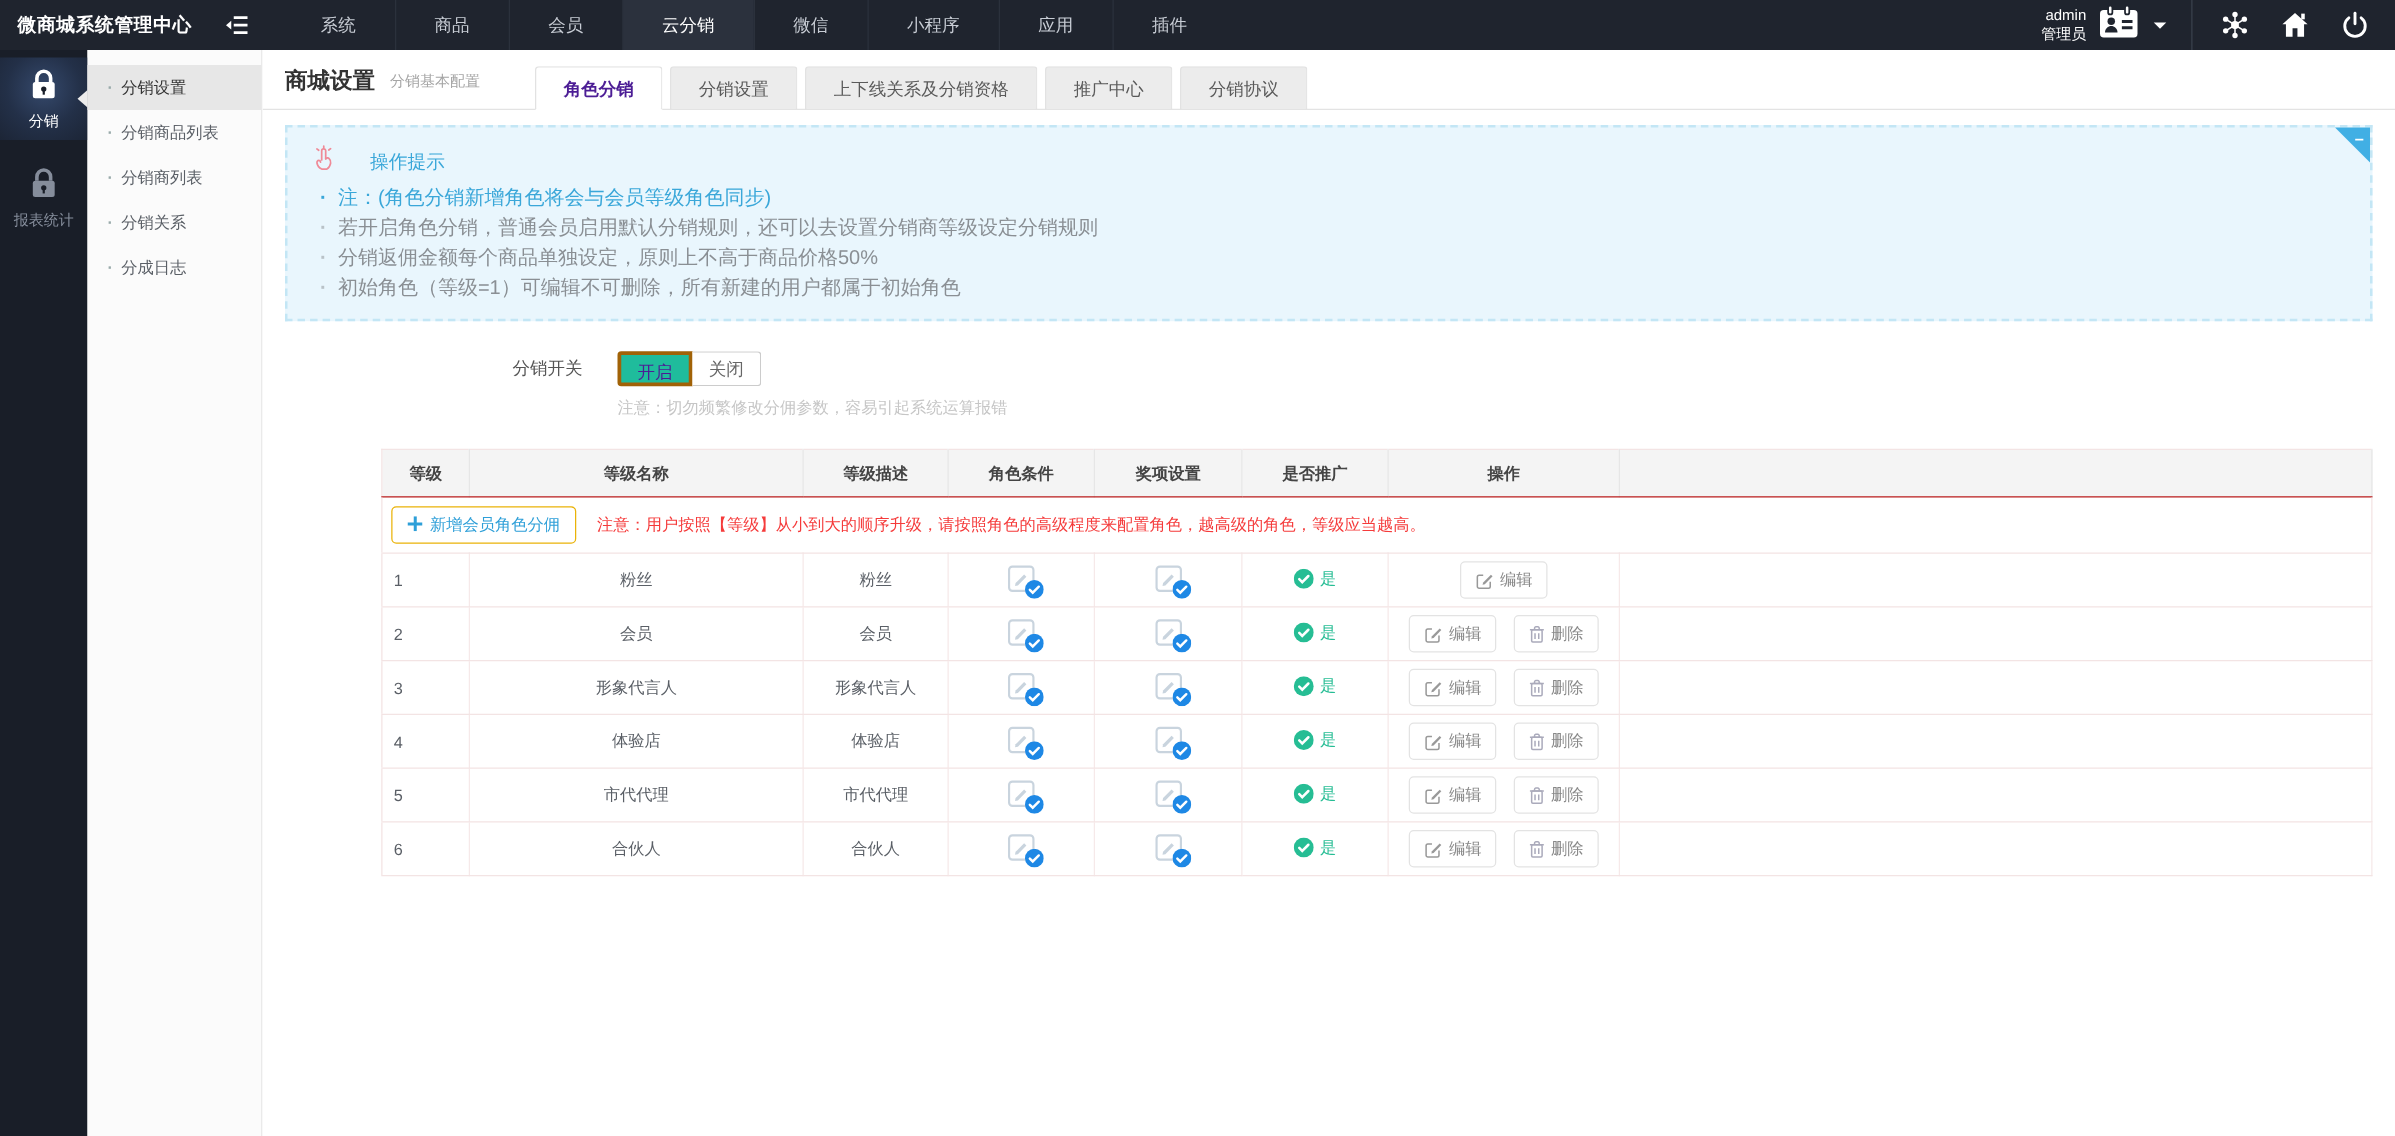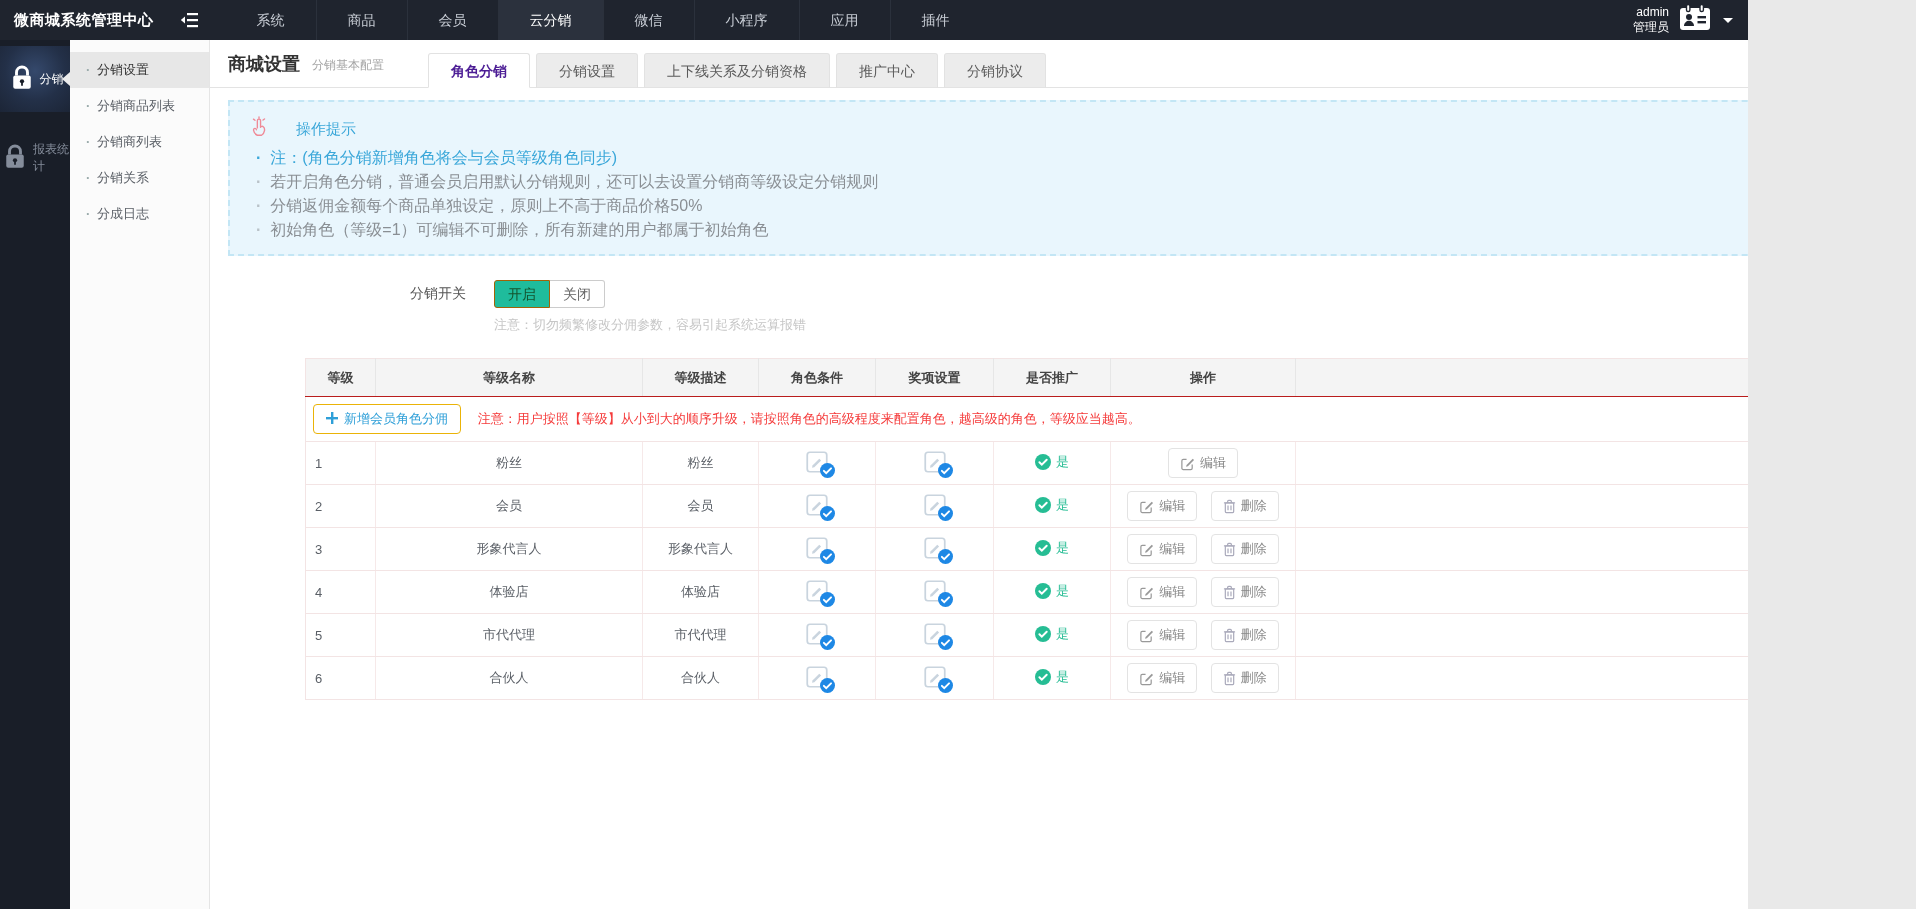--- a/index.html
+++ b/index.html
@@ -1,38 +1,38 @@
 <!DOCTYPE html>
 <html><head>
 <meta charset="utf-8">
 <style>
   * { box-sizing: border-box; margin: 0; padding: 0; }
   html,body { background:#e9e9e9; }
   body { font-family: "Liberation Sans", "DejaVu Sans", sans-serif; }
-  .app { position:relative; width:1748px; height:909px; background:#fff; overflow:hidden; }
+  .app { position:relative; width:1916px; height:909px; background:#fff; overflow:hidden; }
 
   
   .topbar { position:absolute; top:0; left:0; width:1916px; height:40px; background:#1f242e; display:flex; align-items:center; color:#fff; z-index:30; }
   .logo { padding:0 14px; font-size:15px; font-weight:bold; letter-spacing:.5px; white-space:nowrap; }
   .collapse-btn { width:44px; height:40px; display:flex; align-items:center; justify-content:center; cursor:pointer; }
   .topnav { display:flex; height:40px; margin-left:14px; }
   .nav-item { padding:0 31px; line-height:40px; font-size:14px; color:#c8cdd5; cursor:pointer; border-left:1px solid #2b313c; white-space:nowrap; }
   .topnav .nav-item:first-child { border-left:none; }
   .nav-item.active { background:#2b313d; color:#fff; }
   .topbar-right { margin-left:auto; display:flex; align-items:center; height:40px; }
   .user-block { display:flex; align-items:center; gap:8px; cursor:pointer; padding:0 10px; }
   .user-texts { text-align:right; font-size:12px; line-height:1.25; color:#fff; }
   .caret-down { width:0; height:0; border:5px solid transparent; border-top-color:#fff; margin-top:5px; margin-left:2px; }
   .tb-divider { width:1px; height:40px; background:#3a404c; margin:0 10px; }
   .tb-icon { width:48px; height:40px; display:flex; align-items:center; justify-content:center; cursor:pointer; }
   .topbar-right .pad-r { margin-right:8px; }
 
   
   .rail { position:absolute; top:40px; left:0; width:70px; height:869px; background:#191e28; padding-top:6px; }
-  .rail-item { width:70px; height:66px; margin-bottom:13px; display:flex; flex-direction:row; align-items:center; justify-content:center; gap:3px; color:#858d9b; font-size:12px; cursor:pointer; position:relative; }
+  .rail-item { width:70px; height:66px; margin-bottom:13px; display:flex; flex-direction:column; align-items:center; justify-content:center; gap:3px; color:#858d9b; font-size:12px; cursor:pointer; position:relative; }
   .rail-item.active { background:radial-gradient(circle at 50% 38%, #35496c 0%, #233048 55%, #1c2536 100%); color:#fff; }
   .rail-item.active::after { content:''; position:absolute; right:0; top:50%; margin-top:-7px; width:0; height:0; border:7px solid transparent; border-right:8px solid #ececec; border-left:none; }
 
   
   .sidebar { position:absolute; top:40px; left:70px; width:140px; height:869px; background:#fbfbfb; border-right:1px solid #e5e5e5; padding-top:12px; }
   .side-item { height:36px; line-height:36px; padding-left:27px; font-size:13px; color:#5a5f66; cursor:pointer; position:relative; white-space:nowrap; }
   .side-item::before { content:'·'; position:absolute; left:16px; color:#9aa; font-weight:bold; }
   .side-item.active { background:#e7e7e7; color:#333; }
 
   
@@ -55,21 +55,21 @@
   .tip-line.active { color:#3aa7d9; }
   .tip-line.active .tip-marker { color:#3aa7d9; }
   .corner-fold { position:absolute; top:0; right:0; width:0; height:0; border-top:28px solid #41afe4; border-left:28px solid transparent; cursor:pointer; }
   .corner-minus { position:absolute; top:1px; right:5px; color:#fff; font-size:13px; font-weight:bold; }
 
   
   .switch-row { margin-top:24px; display:flex; align-items:center; }
   .switch-label { width:238px; text-align:right; font-size:14px; color:#555; }
   .btn-group { margin-left:28px; display:flex; }
   .sw-btn { height:28px; line-height:26px; padding:0 13px; font-size:14px; cursor:pointer; }
-  .sw-on { background:#1fbc9c; color:#14532d; border:1px solid #a16207; border-radius:3px 0 0 3px; }
+  .sw-on { background:#1fbc9c; color:#4c1d95; border:3px solid #a16207; border-radius:3px 0 0 3px; }
   .sw-off { background:#fff; color:#666; border:1px solid #ccc; border-left:none; border-radius:0 3px 3px 0; }
   .switch-note { margin:8px 0 0 266px; font-size:13px; color:#c6c6c6; }
 
   
   .tbl-wrap { margin:24px 0 0 77px; }
   table.roles { width:1593px; border-collapse:collapse; table-layout:fixed; border:1px solid #f3e4e4; }
   table.roles th { background:#f4f4f4; height:38px; font-size:13px; color:#444; font-weight:bold; border-right:1px solid #e6e6e6; border-bottom:1px solid #b91c1c; text-align:center; }
   table.roles td { height:43px; font-size:13px; color:#5a5f66; border-right:1px solid #f6e9e9; border-bottom:1px solid #f3e4e4; background:#fff; }
   .td-level { text-align:left; padding-left:9px; color:#666; }
   .td-center { text-align:center; }

